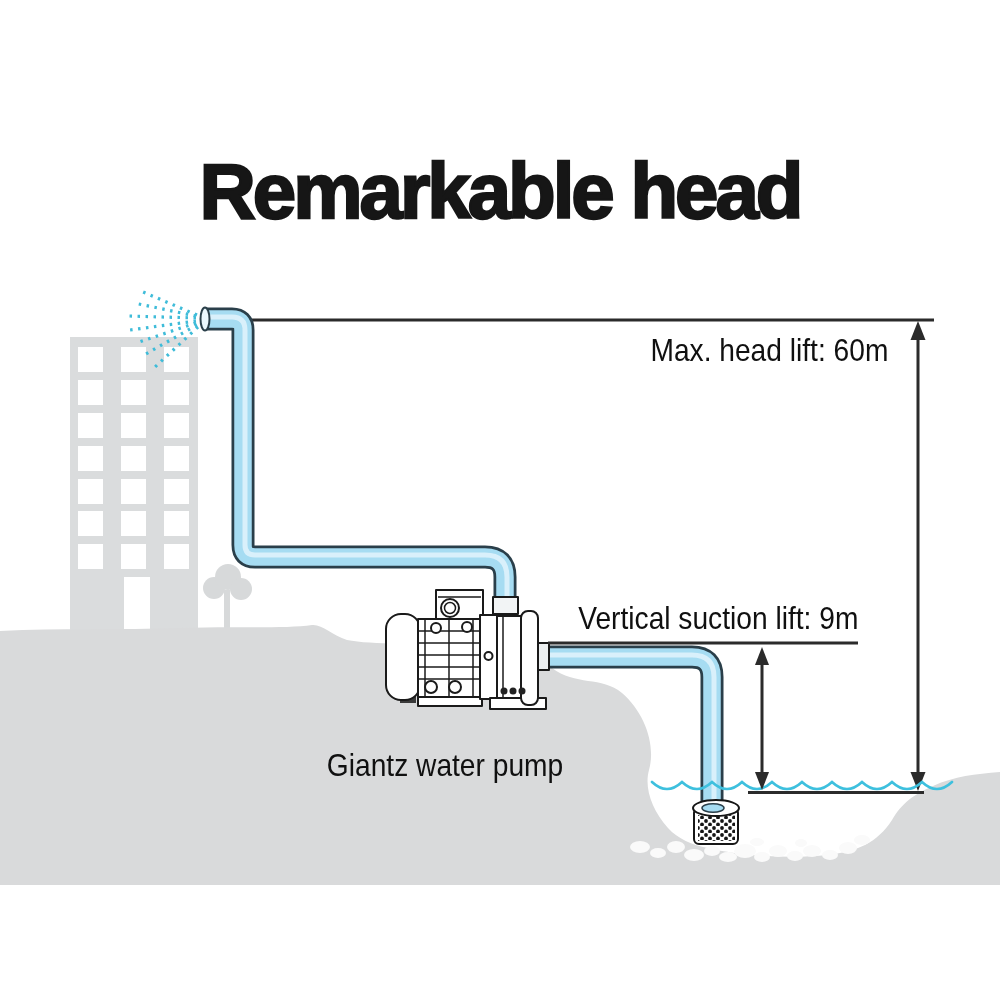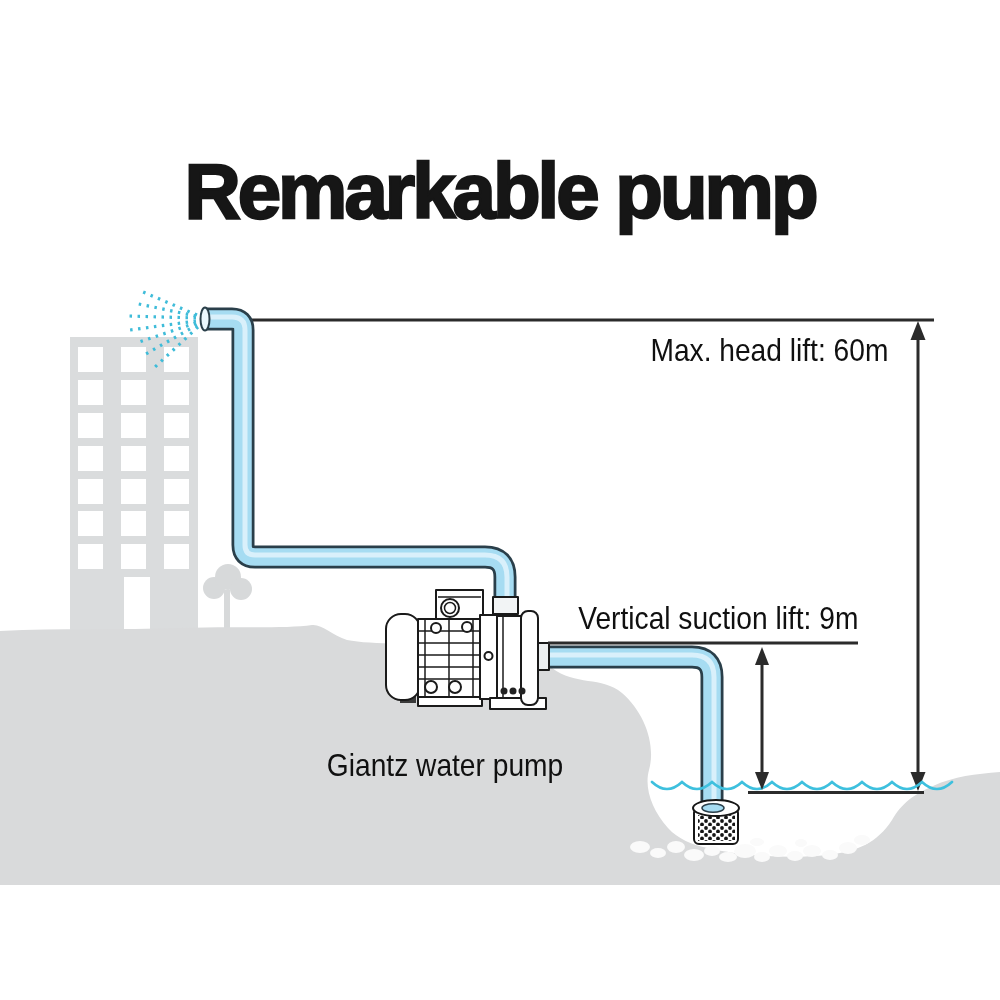--- a/index.html
+++ b/index.html
@@ -191,19 +191,19 @@
 
     <line x1="548" y1="643" x2="858" y2="643" stroke="#2b2b2b" stroke-width="3"></line>
 
     <g stroke="#2b2b2b" fill="#2b2b2b">
       <line x1="762" y1="660" x2="762" y2="775" stroke-width="3"></line>
       <polygon points="762,647 755,665 769,665" stroke="none"></polygon>
       <polygon points="762,790 755,772 769,772" stroke="none"></polygon>
     </g>
   </svg>
 
-  <div class="title-line" id="title-line-1">Remarkable pump</div>
+  <div class="title-line" id="title-line-1">Remarkable head</div>
 
   <div class="anno" id="anno-maxhead">Max. head lift: 60m</div>
   <div class="anno" id="anno-suction">Vertical suction lift: 9m</div>
   <div class="anno" id="anno-pump">Giantz water pump</div>
 
 </div>
 
 </body></html>

